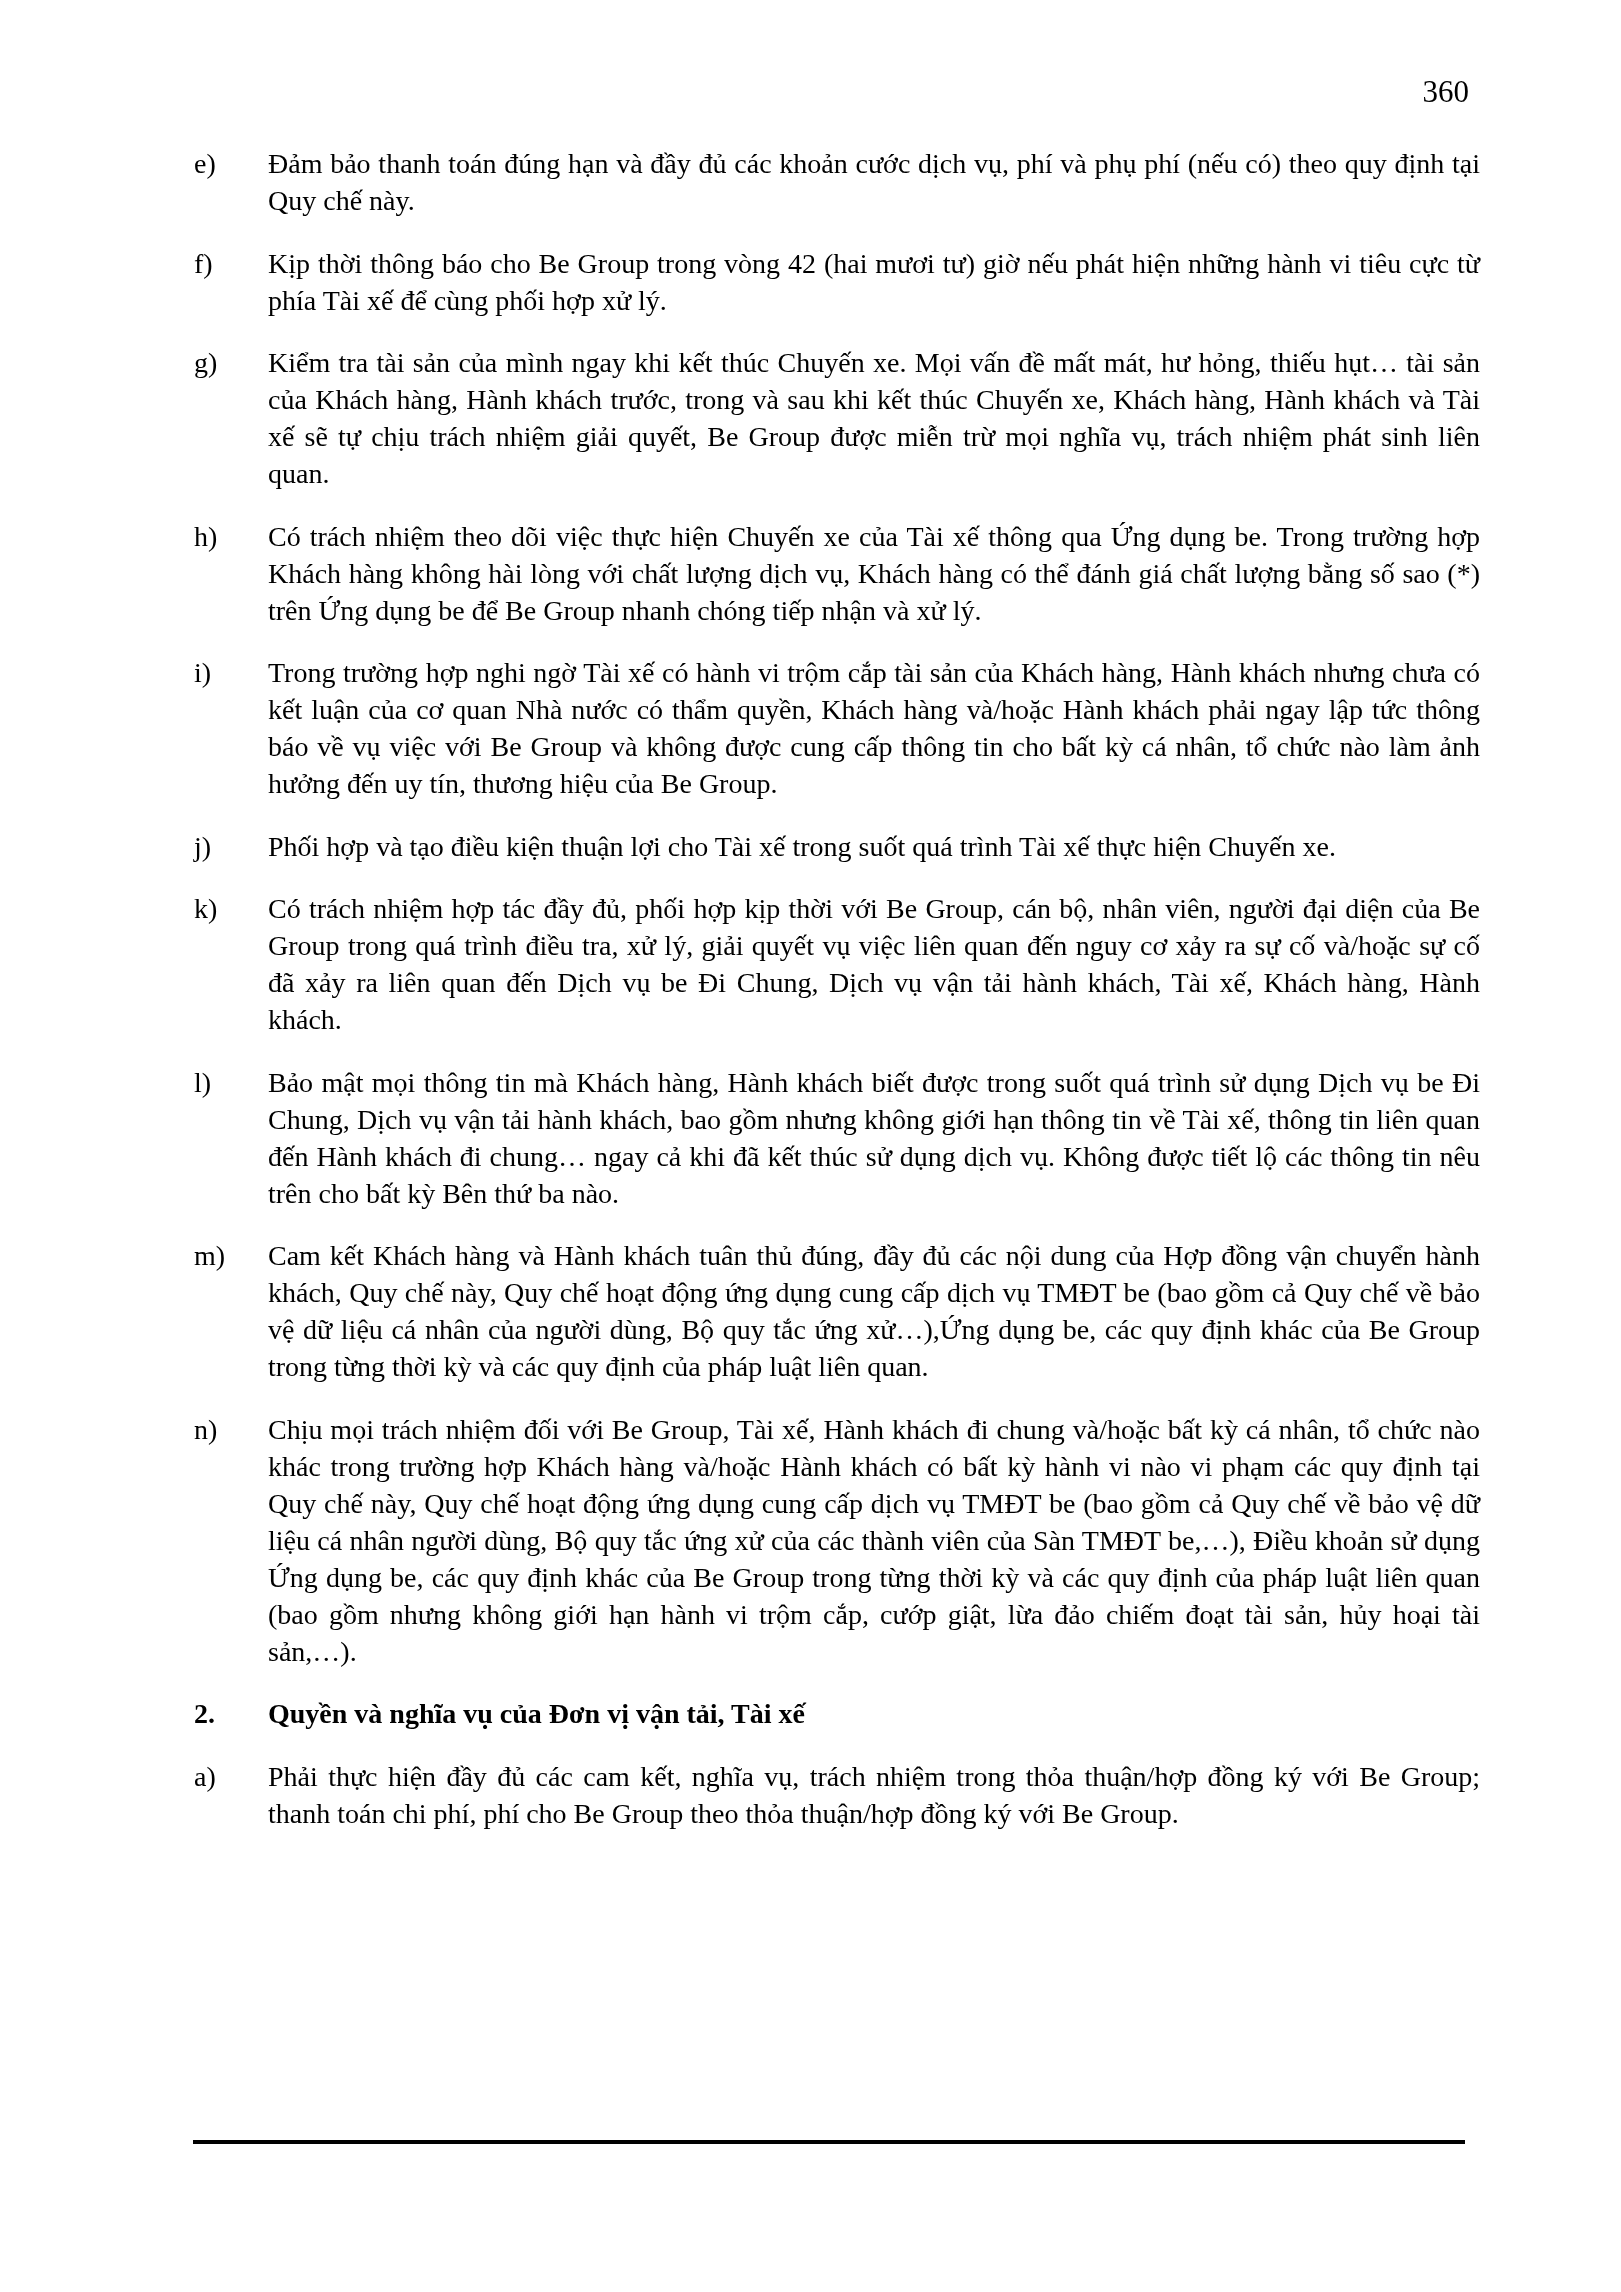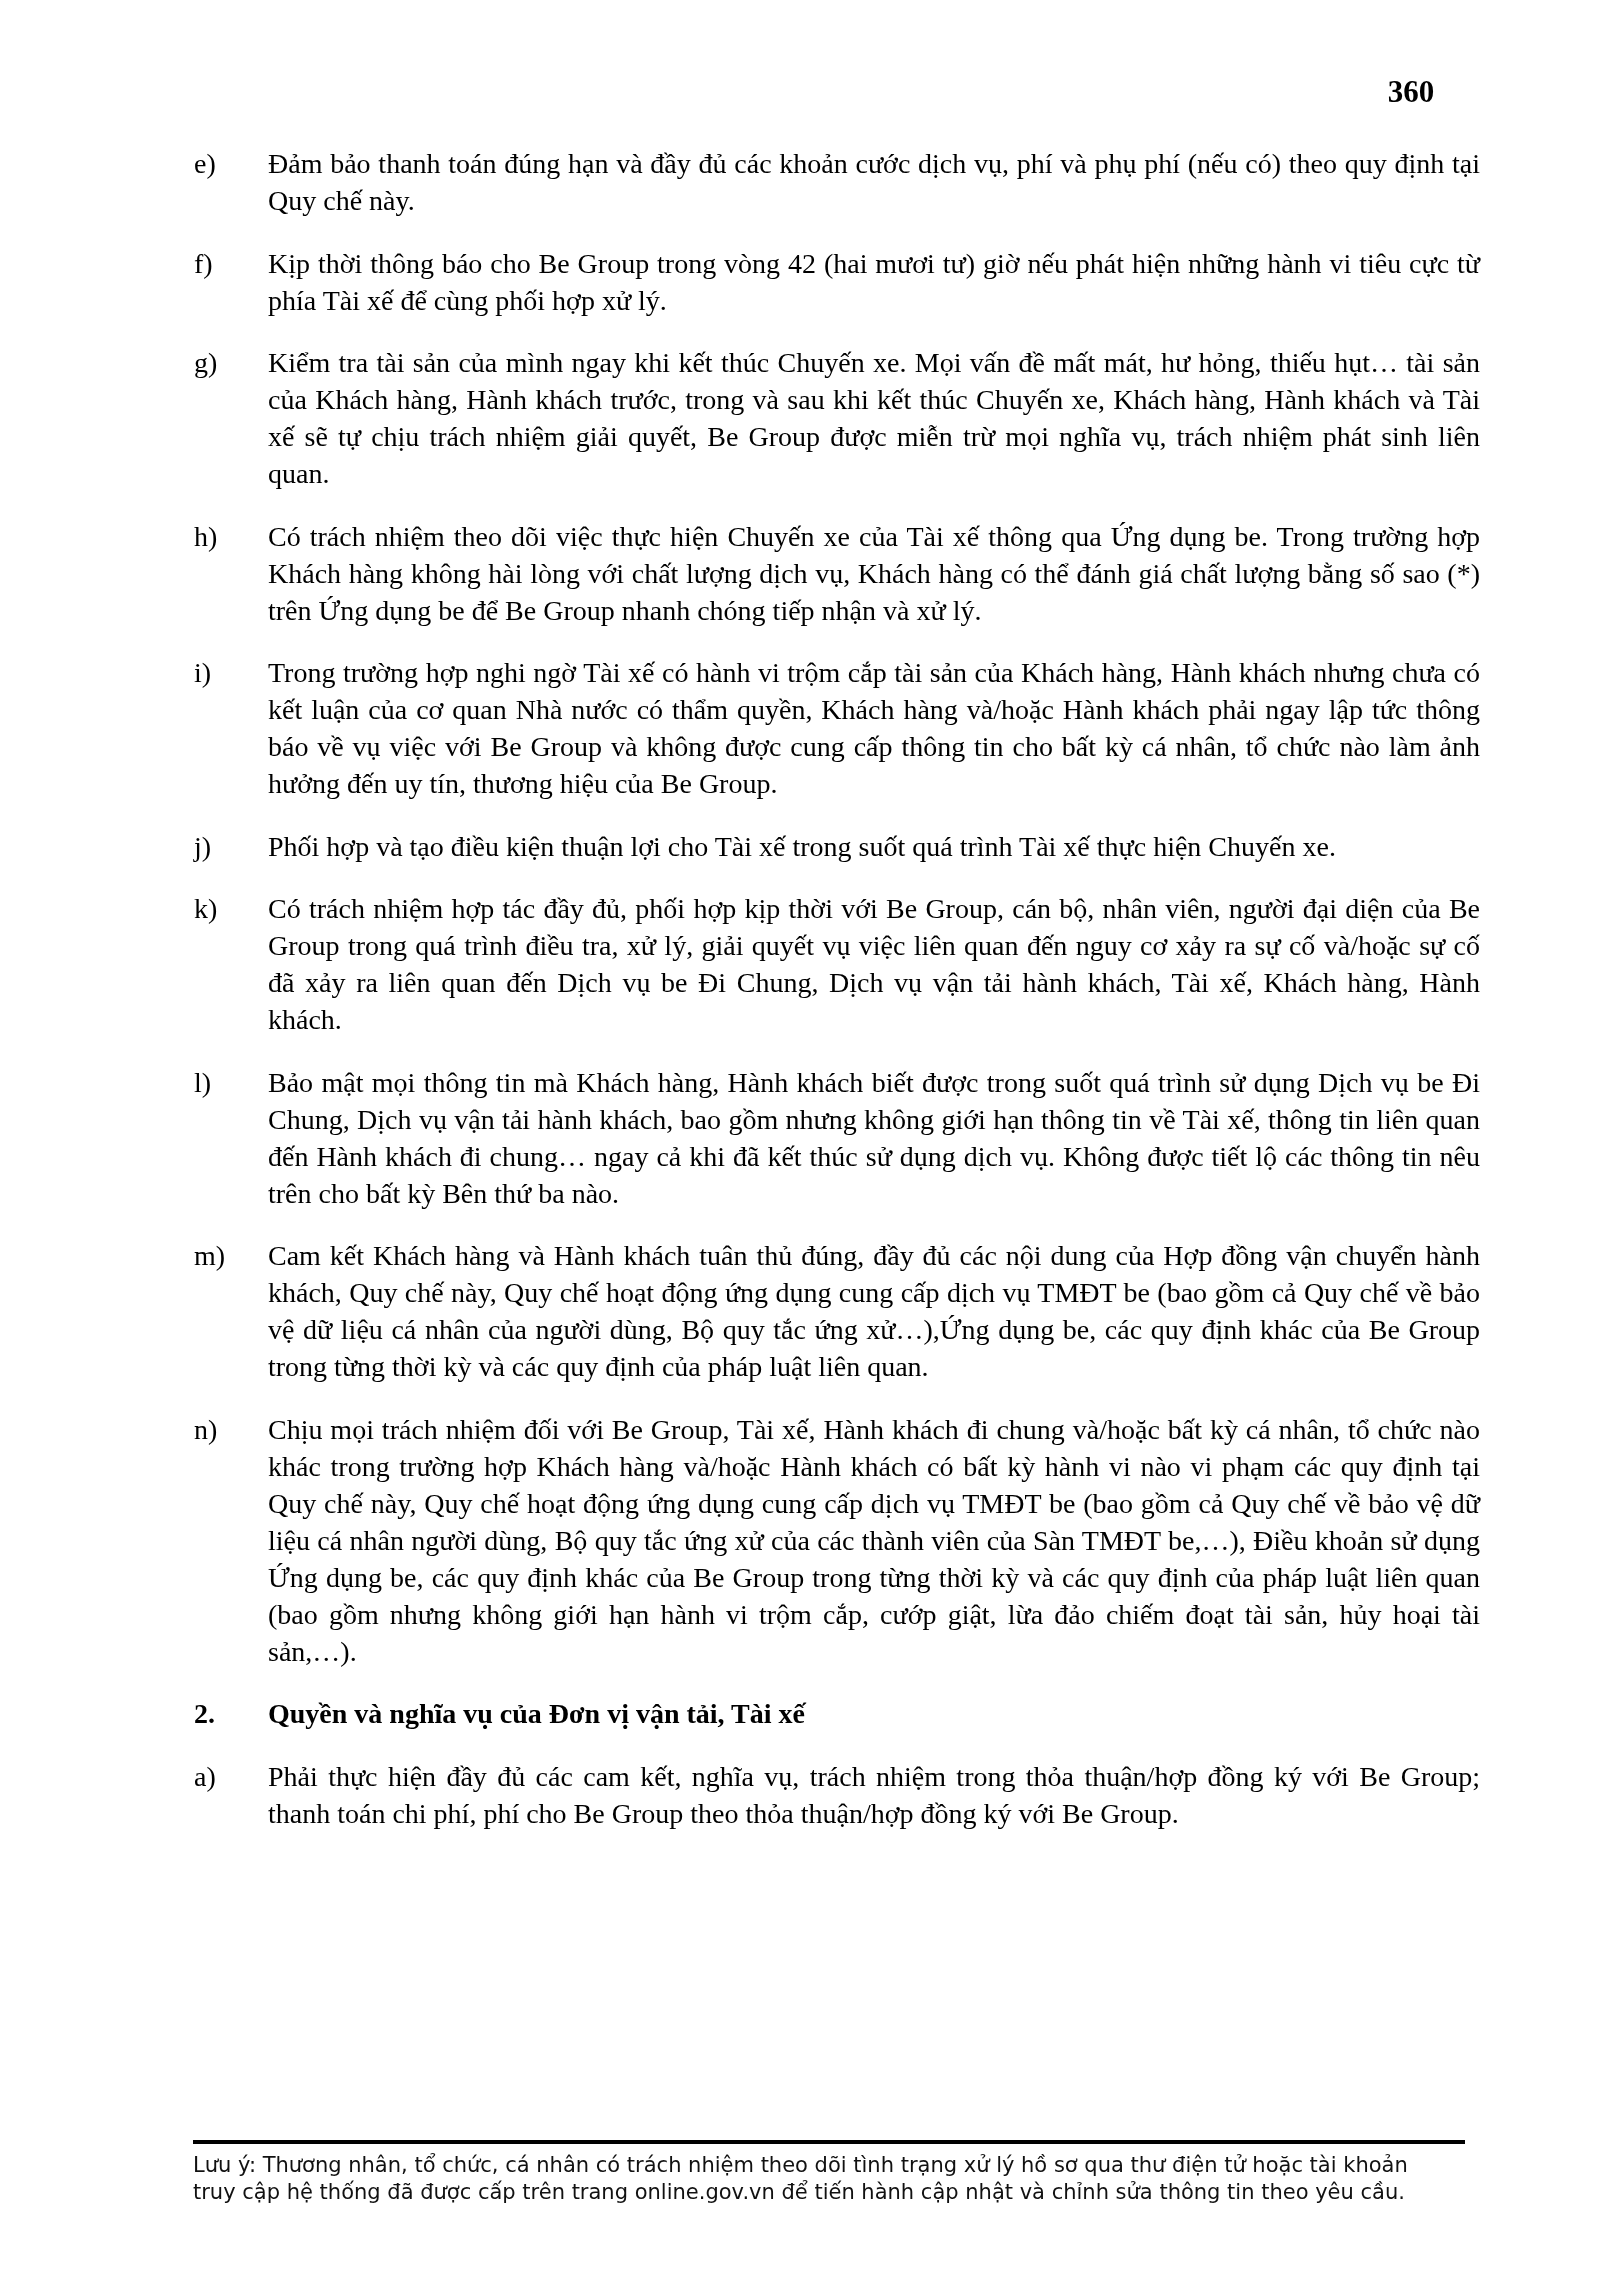--- a/index.html
+++ b/index.html
@@ -11,24 +11,23 @@
     background: #ffffff;
     font-family: "Liberation Serif", serif;
     color: #000000;
     overflow: hidden;
   }
   .page-number {
     position: absolute;
     top: 73px;
     left: 1353px;
     width: 116px;
-    text-align: center;
+    text-align: right;
     font-size: 31px;
     line-height: 37px;
-    font-weight: bold;
   }
   .content {
     position: absolute;
     left: 194px;
     top: 145px;
     width: 1286px;
   }
   .item {
     display: flex;
     margin-bottom: 25.5px;
@@ -141,17 +140,16 @@
 
     <div class="item">
       <div class="item-label">a)</div>
       <div class="item-text">Phải thực hiện đầy đủ các cam kết, nghĩa vụ, trách nhiệm trong thỏa thuận/hợp đồng ký với Be Group; thanh toán chi phí, phí cho Be Group theo thỏa thuận/hợp đồng ký với Be Group.</div>
     </div>
 
   </div>
 
   <div class="footer">
     <div class="footer-rule"></div>
-    <div class="footer-note">Lưu ý: Thương nhân, tổ chức, cá nhân có trách nhiệm theo dõi tình trạng xử lý hồ sơ qua thư điện tử hoặc tài khoản truy cập hệ thống đã được cấp trên trang online.gov.vn để tiến hành cập nhật và chỉnh sửa thông tin theo yêu cầu.</div>
   </div>
 
 </div>
 
 
 </body></html>

